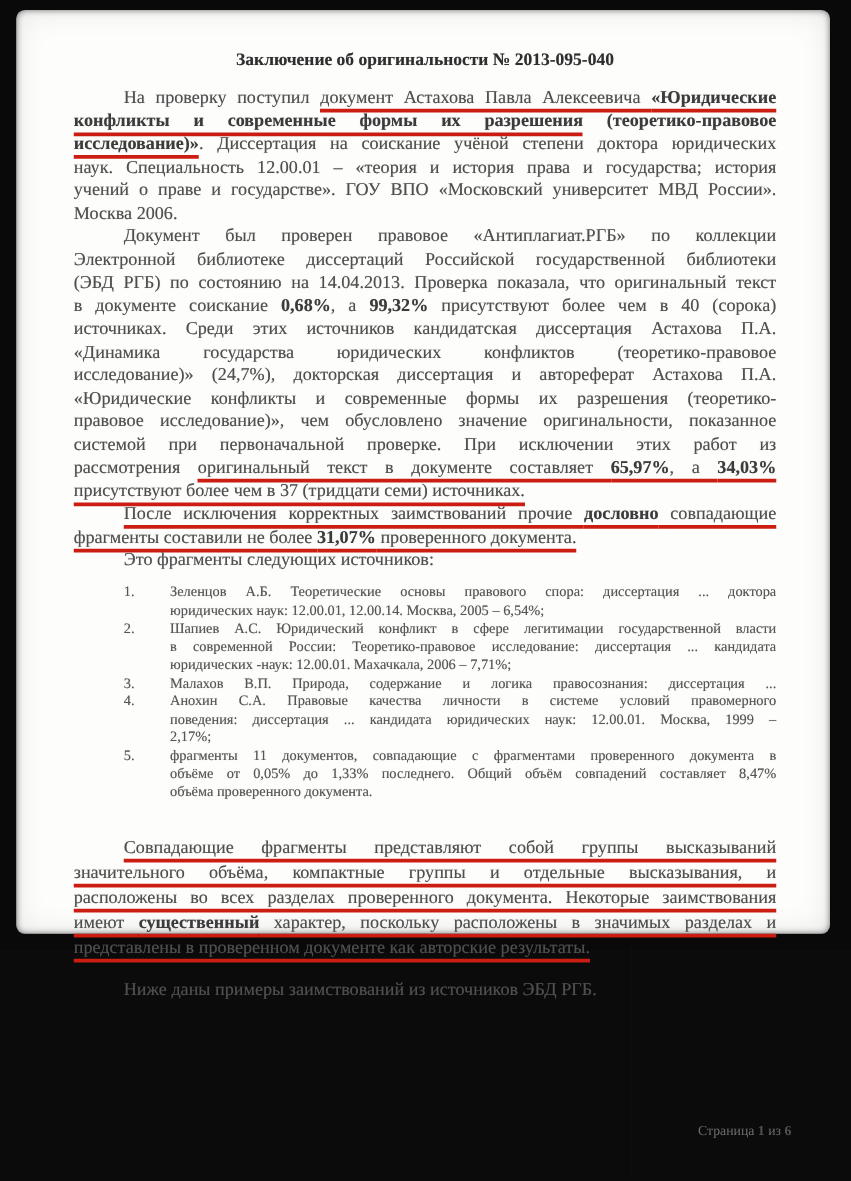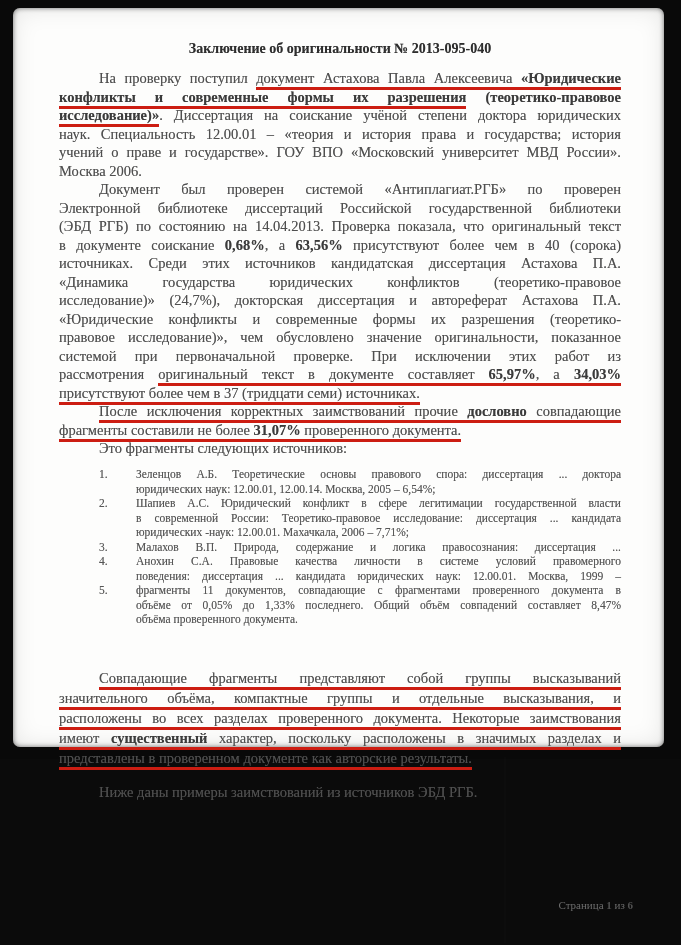--- a/index.html
+++ b/index.html
@@ -46,24 +46,24 @@
         </div>
         <div id="b-para-1" class="block para">
           <div class="line ind"><span class="">На проверку поступил </span><span class="u">документ Астахова Павла Алексеевича </span><span class="b u">«Юридические</span></div>
           <div class="line"><span class="b u">конфликты и современные формы их разрешения</span><span class=""> </span><span class="b ">(теоретико-правовое</span></div>
           <div class="line"><span class="b u">исследование)»</span><span class="">. Диссертация на соискание учёной степени доктора юридических</span></div>
           <div class="line"><span class="">наук. Специальность 12.00.01 – «теория и история права и государства; история</span></div>
           <div class="line"><span class="">учений о праве и государстве». ГОУ ВПО «Московский университет МВД России».</span></div>
           <div class="line end"><span class="">Москва 2006.</span></div>
         </div>
         <div id="b-para-2" class="block para">
-          <div class="line ind"><span class="">Документ был проверен системой «Антиплагиат.РГБ» по проверен</span></div>
+          <div class="line ind"><span class="">Документ был проверен правовое «Антиплагиат.РГБ» по коллекции</span></div>
           <div class="line"><span class="">Электронной библиотеке диссертаций Российской государственной библиотеки</span></div>
           <div class="line"><span class="">(ЭБД РГБ) по состоянию на 14.04.2013. Проверка показала, что оригинальный текст</span></div>
-          <div class="line"><span class="">в документе соискание </span><span class="b ">0,68%</span><span class="">, а </span><span class="b ">63,56%</span><span class=""> присутствуют более чем в 40 (сорока)</span></div>
+          <div class="line"><span class="">в документе соискание </span><span class="b ">0,68%</span><span class="">, а </span><span class="b ">99,32%</span><span class=""> присутствуют более чем в 40 (сорока)</span></div>
           <div class="line"><span class="">источниках. Среди этих источников кандидатская диссертация Астахова П.А.</span></div>
           <div class="line"><span class="">«Динамика государства юридических конфликтов (теоретико-правовое</span></div>
           <div class="line"><span class="">исследование)» (24,7%), докторская диссертация и автореферат Астахова П.А.</span></div>
           <div class="line"><span class="">«Юридические конфликты и современные формы их разрешения (теоретико-</span></div>
           <div class="line"><span class="">правовое исследование)», чем обусловлено значение оригинальности, показанное</span></div>
           <div class="line"><span class="">системой при первоначальной проверке. При исключении этих работ из</span></div>
           <div class="line"><span class="">рассмотрения </span><span class="u">оригинальный текст в документе составляет </span><span class="b u">65,97%</span><span class="u">, а </span><span class="b u">34,03%</span></div>
           <div class="line end"><span class="u">присутствуют более чем в 37 (тридцати семи) источниках.</span></div>
         </div>
         <div id="b-para-3" class="block para">
@@ -93,20 +93,21 @@
             <div class="num">3.</div>
             <div class="itxt">
               <div class="line"><span class="">Малахов В.П. Природа, содержание и логика правосознания: диссертация ...</span></div>
             </div>
           </div>
           <div class="li">
             <div class="num">4.</div>
             <div class="itxt">
               <div class="line"><span class="">Анохин С.А. Правовые качества личности в системе условий правомерного</span></div>
               <div class="line"><span class="">поведения: диссертация ... кандидата юридических наук: 12.00.01. Москва, 1999 –</span></div>
+              <div class="line end"><span class="">2,17%;</span></div>
             </div>
           </div>
           <div class="li">
             <div class="num">5.</div>
             <div class="itxt">
               <div class="line"><span class="">фрагменты 11 документов, совпадающие с фрагментами проверенного документа в</span></div>
               <div class="line"><span class="">объёме от 0,05% до 1,33% последнего. Общий объём совпадений составляет 8,47%</span></div>
               <div class="line end"><span class="">объёма проверенного документа.</span></div>
             </div>
           </div>

